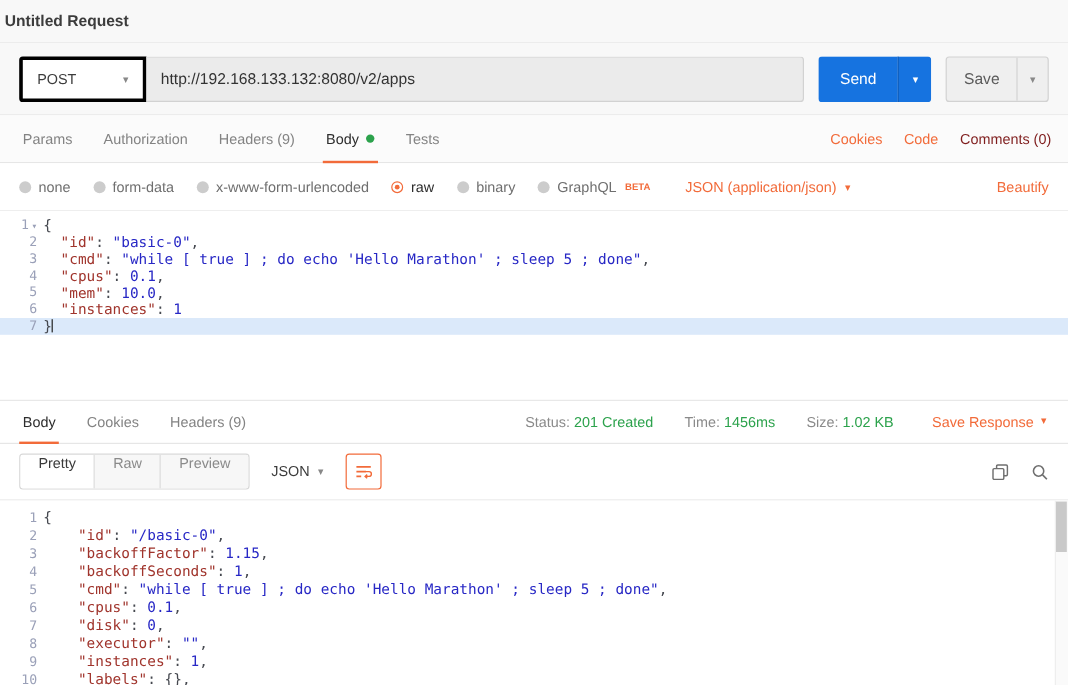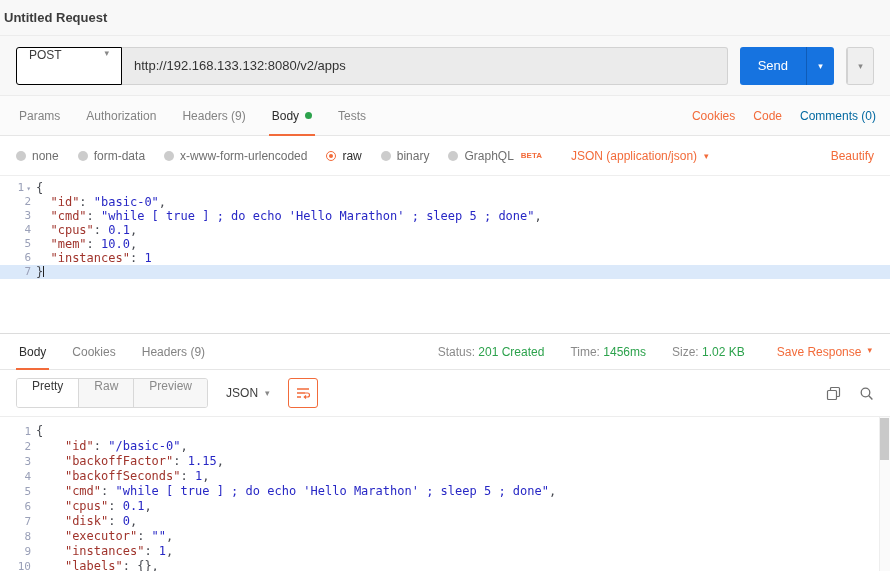--- a/index.html
+++ b/index.html
@@ -5,40 +5,40 @@
   *{box-sizing:border-box;margin:0;padding:0}
   html,body{width:890px;height:571px;overflow:hidden}
   body{font-family:"Liberation Sans",sans-serif;background:#fff;color:#333;font-size:12px}
 
   
   .header{height:36px;background:#f8f8f8;border-bottom:1px solid #ececec;display:flex;align-items:center;padding:0 4px}
   .title{font-size:13px;font-weight:700;color:#3c3c3c}
 
   
   .req-bar{height:60px;background:#f8f8f8;display:flex;align-items:center;padding:0 16px;border-bottom:1px solid #ececec}
-  .method{width:106px;height:38px;background:#fff;border:1px solid #000000;border-radius:3px 0 0 3px;display:flex;justify-content:space-between;padding:0 12px;color:#3c3c3c;cursor:pointer}
+  .method{width:106px;height:38px;background:#fff;border:3px solid #000000;border-radius:3px 0 0 3px;display:flex;align-items:center;justify-content:space-between;padding:0 12px;color:#3c3c3c;cursor:pointer}
   .caret{font-size:9px;color:#888}
   .url{flex:1;height:38px;background:#ebebeb;border:1px solid #d2d2d2;border-left:none;border-radius:0 3px 3px 0;padding:0 12px;font-size:13px;color:#333;font-family:"Liberation Sans",sans-serif;outline:none}
   .send{margin-left:12px;height:38px;display:flex;border-radius:3px;overflow:hidden;cursor:pointer}
   .send-main{background:#1673e0;color:#fff;font-size:13px;padding:0 18px;display:flex;align-items:center}
   .send-caret{background:#1673e0;border-left:1px solid #0f5cb8;width:28px;display:flex;align-items:center;justify-content:center}
   .send-caret .caret{color:#fff}
   .save{margin-left:12px;height:38px;display:flex;border:1px solid #d2d2d2;border-radius:3px;overflow:hidden;background:#efefef;cursor:pointer}
   .save-main{padding:0 14px;display:flex;align-items:center;color:#5a5a5a;font-size:13px}
   .save-caret{border-left:1px solid #d2d2d2;width:26px;display:flex;align-items:center;justify-content:center}
 
   
   .tabs-row{height:40px;display:flex;align-items:stretch;padding:0 6px;border-bottom:1px solid #e6e6e6;background:#fbfbfb}
   .tab{display:flex;align-items:center;padding:0 13px;color:#838383;position:relative;cursor:pointer}
   .tab.active{color:#2d2d2d}
   .tab.active::after{content:"";position:absolute;left:10px;right:10px;bottom:-1px;height:2px;background:#f26b3a}
   .green-dot{width:7px;height:7px;border-radius:50%;background:#2ca24c;margin-left:6px}
   .tabs-right{margin-left:auto;display:flex;align-items:center;gap:18px;padding-right:8px}
   .lnk{color:#f26b3a;cursor:pointer}
-  .lnk.faded{color:#0369a1}
+  .lnk.faded{color:#7f1d1d}
 
   
   .type-row{height:40px;display:flex;align-items:center;padding:0 16px;border-bottom:1px solid #eee;background:#fff}
   .radio{display:flex;align-items:center;gap:6px;color:#6f6f6f;margin-right:19px;cursor:pointer}
   .rdot{width:10px;height:10px;border-radius:50%;background:#ccc;flex:none}
   .radio.selected .rdot{background:#fff;border:1px solid #f26b3a;position:relative}
   .radio.selected .rdot::after{content:"";position:absolute;inset:2px;border-radius:50%;background:#f26b3a}
   .radio.selected .rlabel{color:#2d2d2d}
   .beta{color:#f26b3a;font-size:8px;vertical-align:super;margin-left:1px;font-weight:700}
   .json-dd{color:#f26b3a;display:flex;align-items:center;gap:7px;margin-left:10px;cursor:pointer}
@@ -98,20 +98,21 @@
     <span class="caret">▾</span>
   </div>
   <input class="url" value="http://192.168.133.132:8080/v2/apps" style="">
   <div class="send">
     <span class="send-main">Send</span>
     <span class="send-caret">
         <span class="caret">▾</span>
       </span>
   </div>
   <div class="save">
+    <span class="save-main">Save</span>
     <span class="save-caret">
         <span class="caret">▾</span>
       </span>
   </div>
 </div>
 
 <div class="tabs-row">
   <div class="tab">
       <span>Params</span>
     </div>

